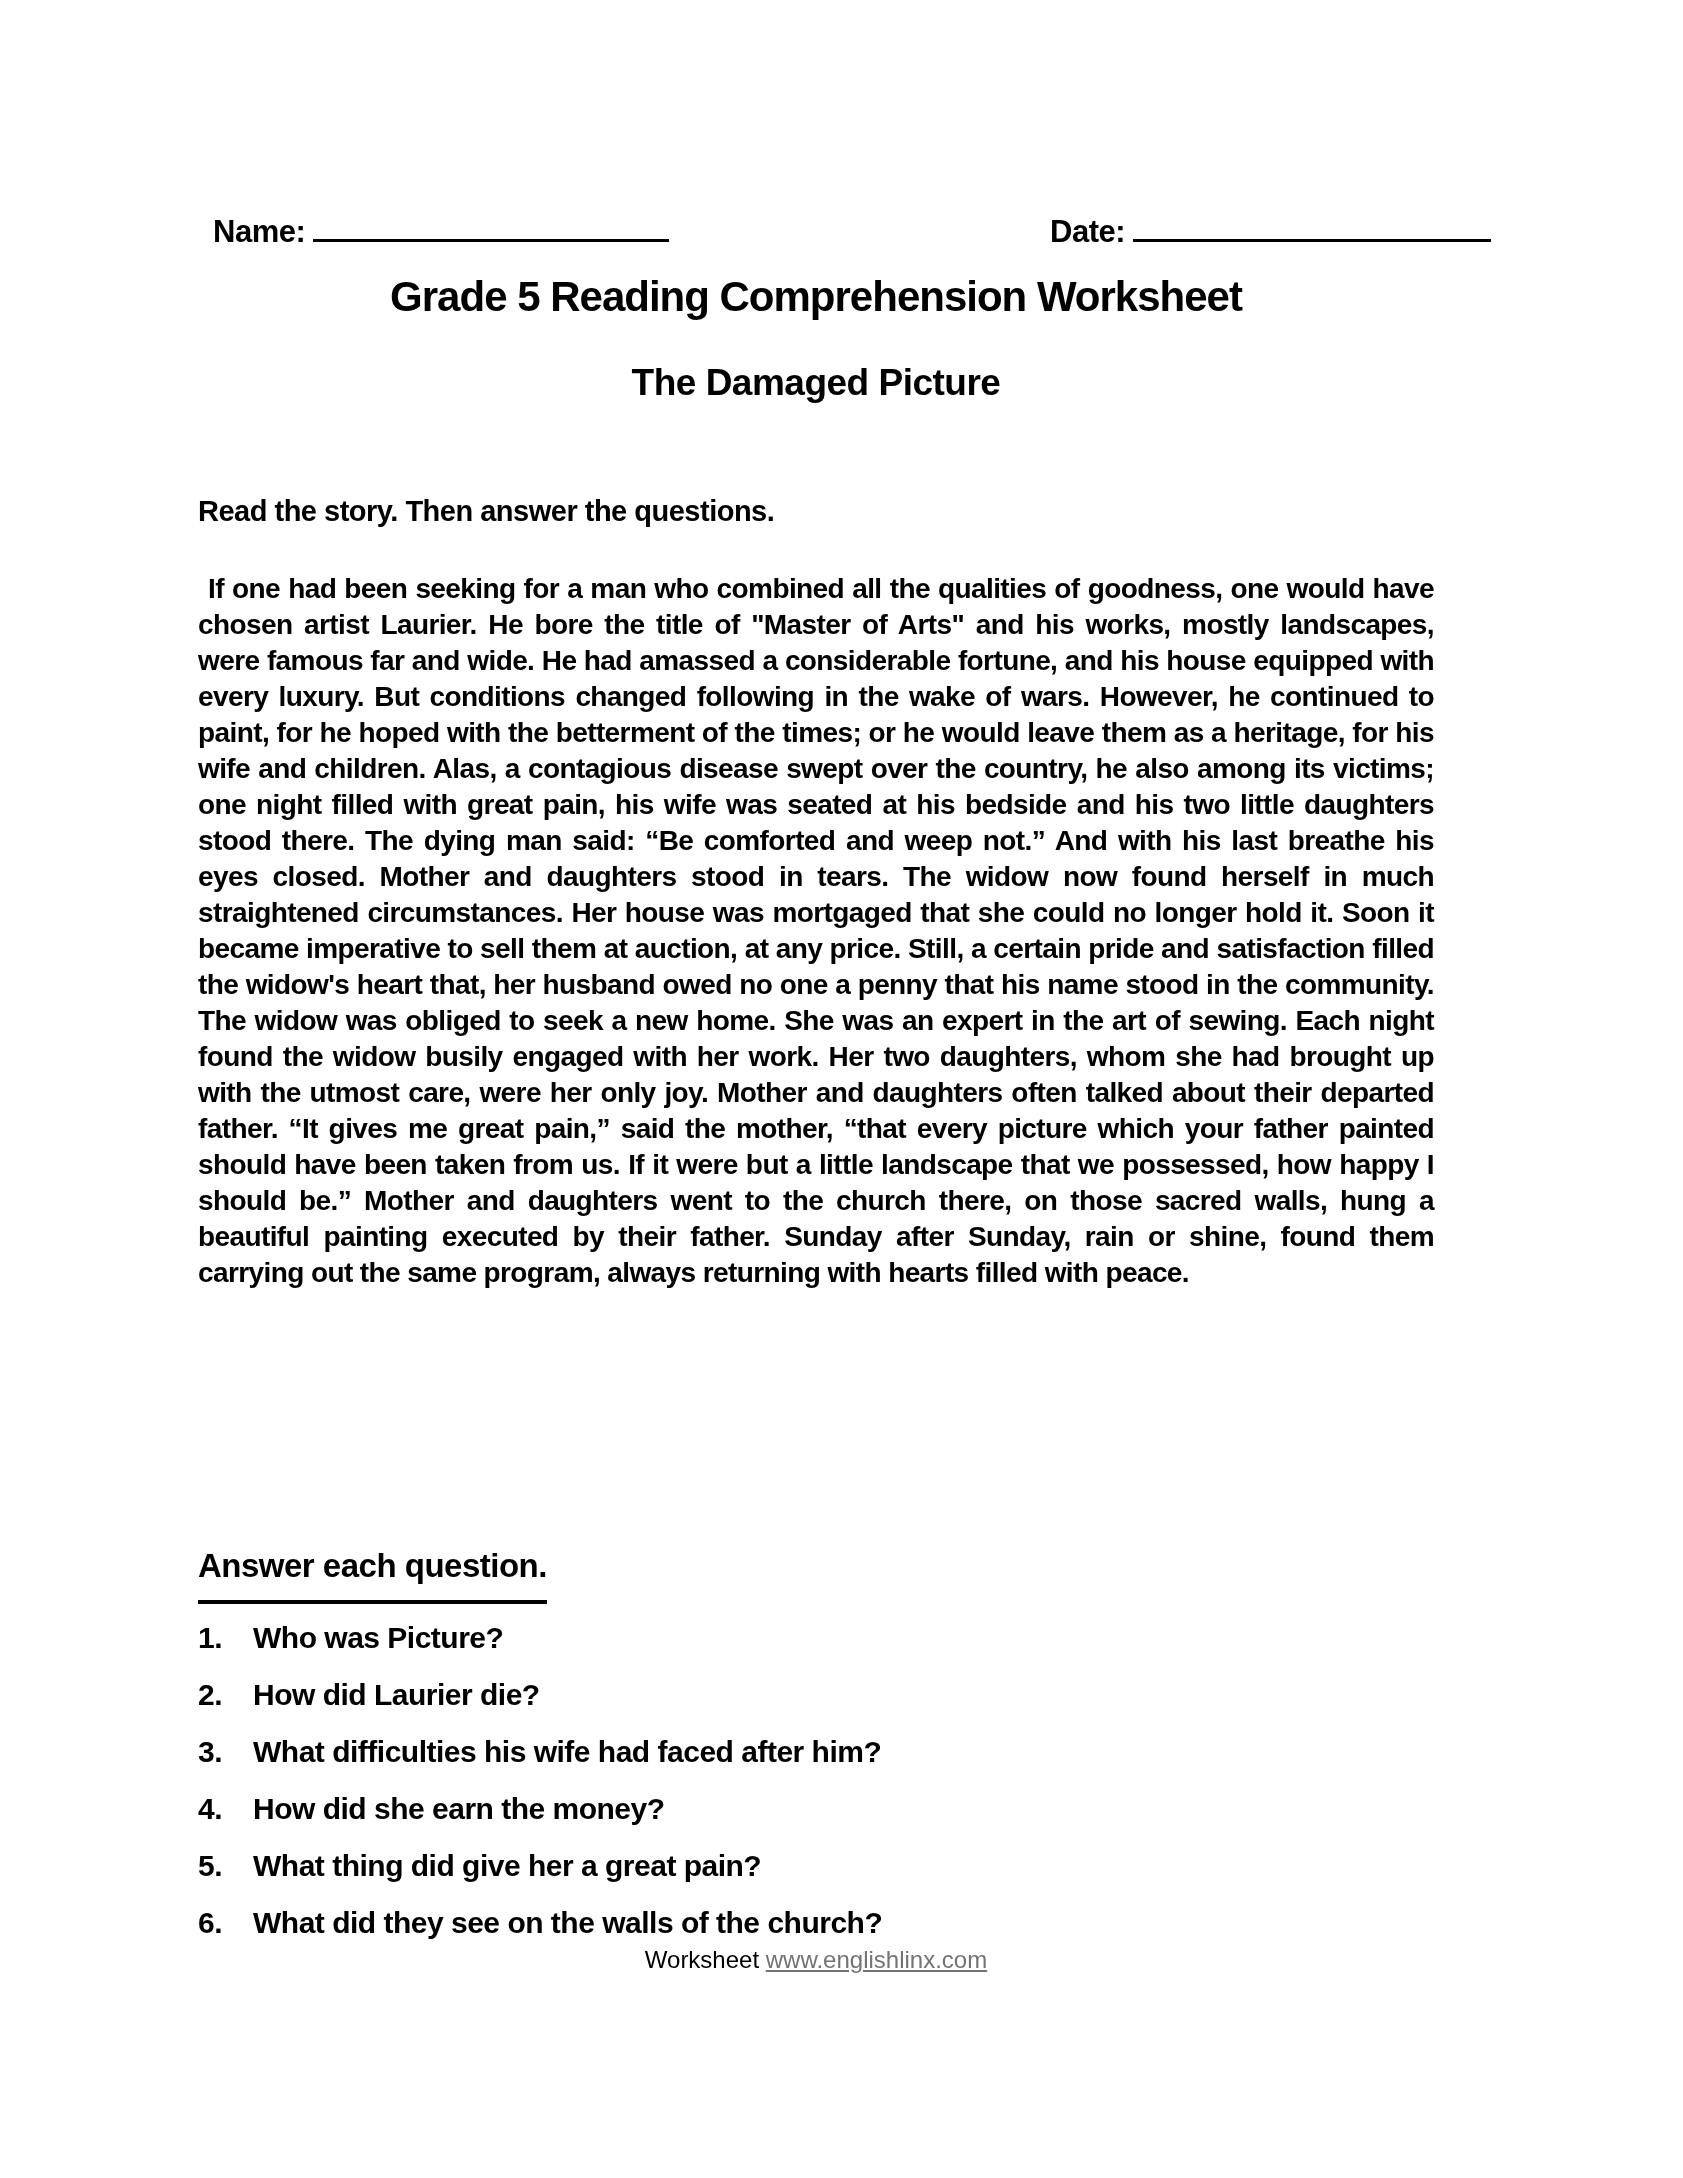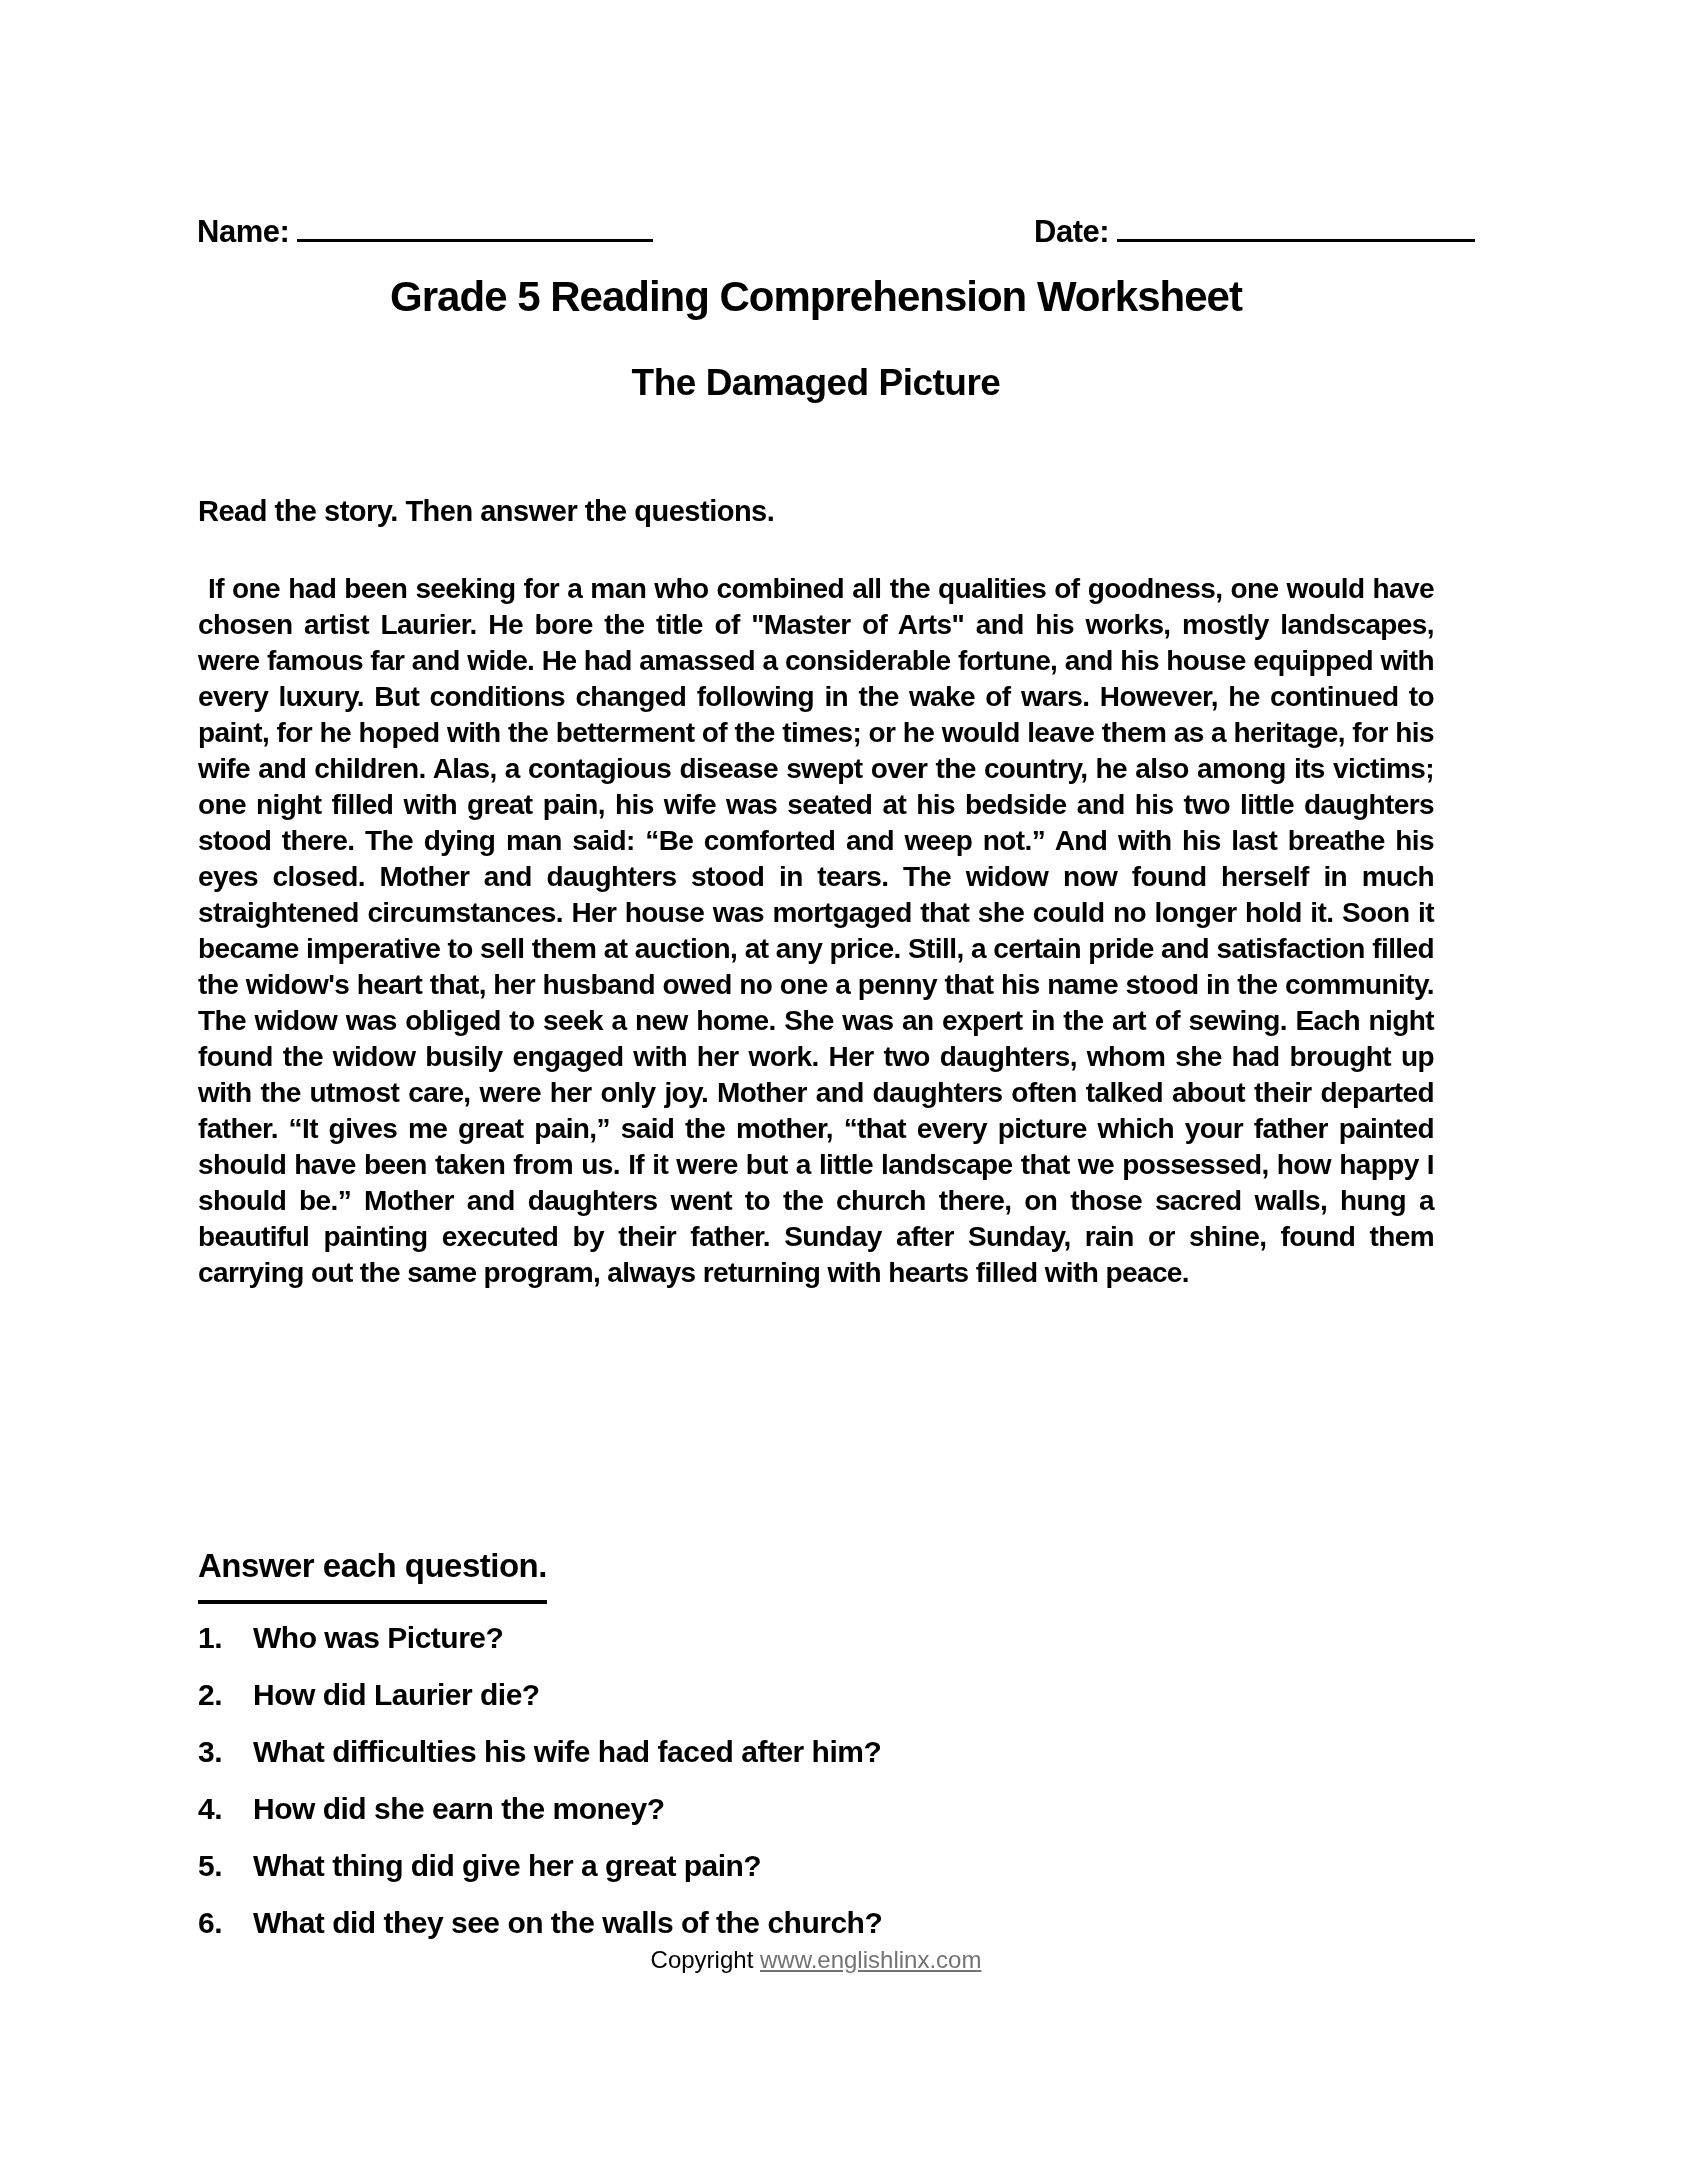--- a/index.html
+++ b/index.html
@@ -1,19 +1,19 @@
 <!DOCTYPE html>
 <html><head>
 <meta charset="utf-8">
 <style>
   html,body{margin:0;padding:0;background:#ffffff;}
   body{width:1683px;height:2178px;position:relative;font-family:"Liberation Sans",sans-serif;color:#000000;}
   .sheet{position:absolute;left:0;top:0;width:1683px;height:2178px;background:#ffffff;}
 
-  .fill-row{position:absolute;top:209px;font-weight:bold;font-size:31px;letter-spacing:-0.5px;white-space:nowrap;}
+  .fill-row{position:absolute;top:209px;font-weight:bold;font-size:31px;letter-spacing:-0.5px;white-space:nowrap;margin-left:16px;}
   .fill-row.name{left:197px;}
   .fill-row.date{left:1034px;}
   .blank-line{display:inline-block;vertical-align:baseline;border-bottom:3px solid #000;height:30px;margin-left:8px;}
   .blank-line.name{width:356px;}
   .blank-line.date{width:358px;}
 
   .center-band{position:absolute;left:198px;width:1236px;text-align:center;}
   .worksheet-title{top:273px;font-size:42px;font-weight:bold;letter-spacing:-1px;}
   .story-title{top:362px;font-size:37px;font-weight:bold;letter-spacing:-0.5px;}
   .byline{top:417px;font-size:28px;font-weight:bold;letter-spacing:-0.5px;}
@@ -76,17 +76,17 @@
       <span class="q-num">5.</span>
       <span class="q-text">What thing did give her a great pain?</span>
     </div>
     <div class="question-row">
       <span class="q-num">6.</span>
       <span class="q-text">What did they see on the walls of the church?</span>
     </div>
   </div>
 
   <div class="footer">
-    <span>Copyright </span><a href="#">www.englishlinx.com</a>
+    <span>Worksheet </span><a href="#">www.englishlinx.com</a>
   </div>
 
 </div>
 
 
 </body></html>

